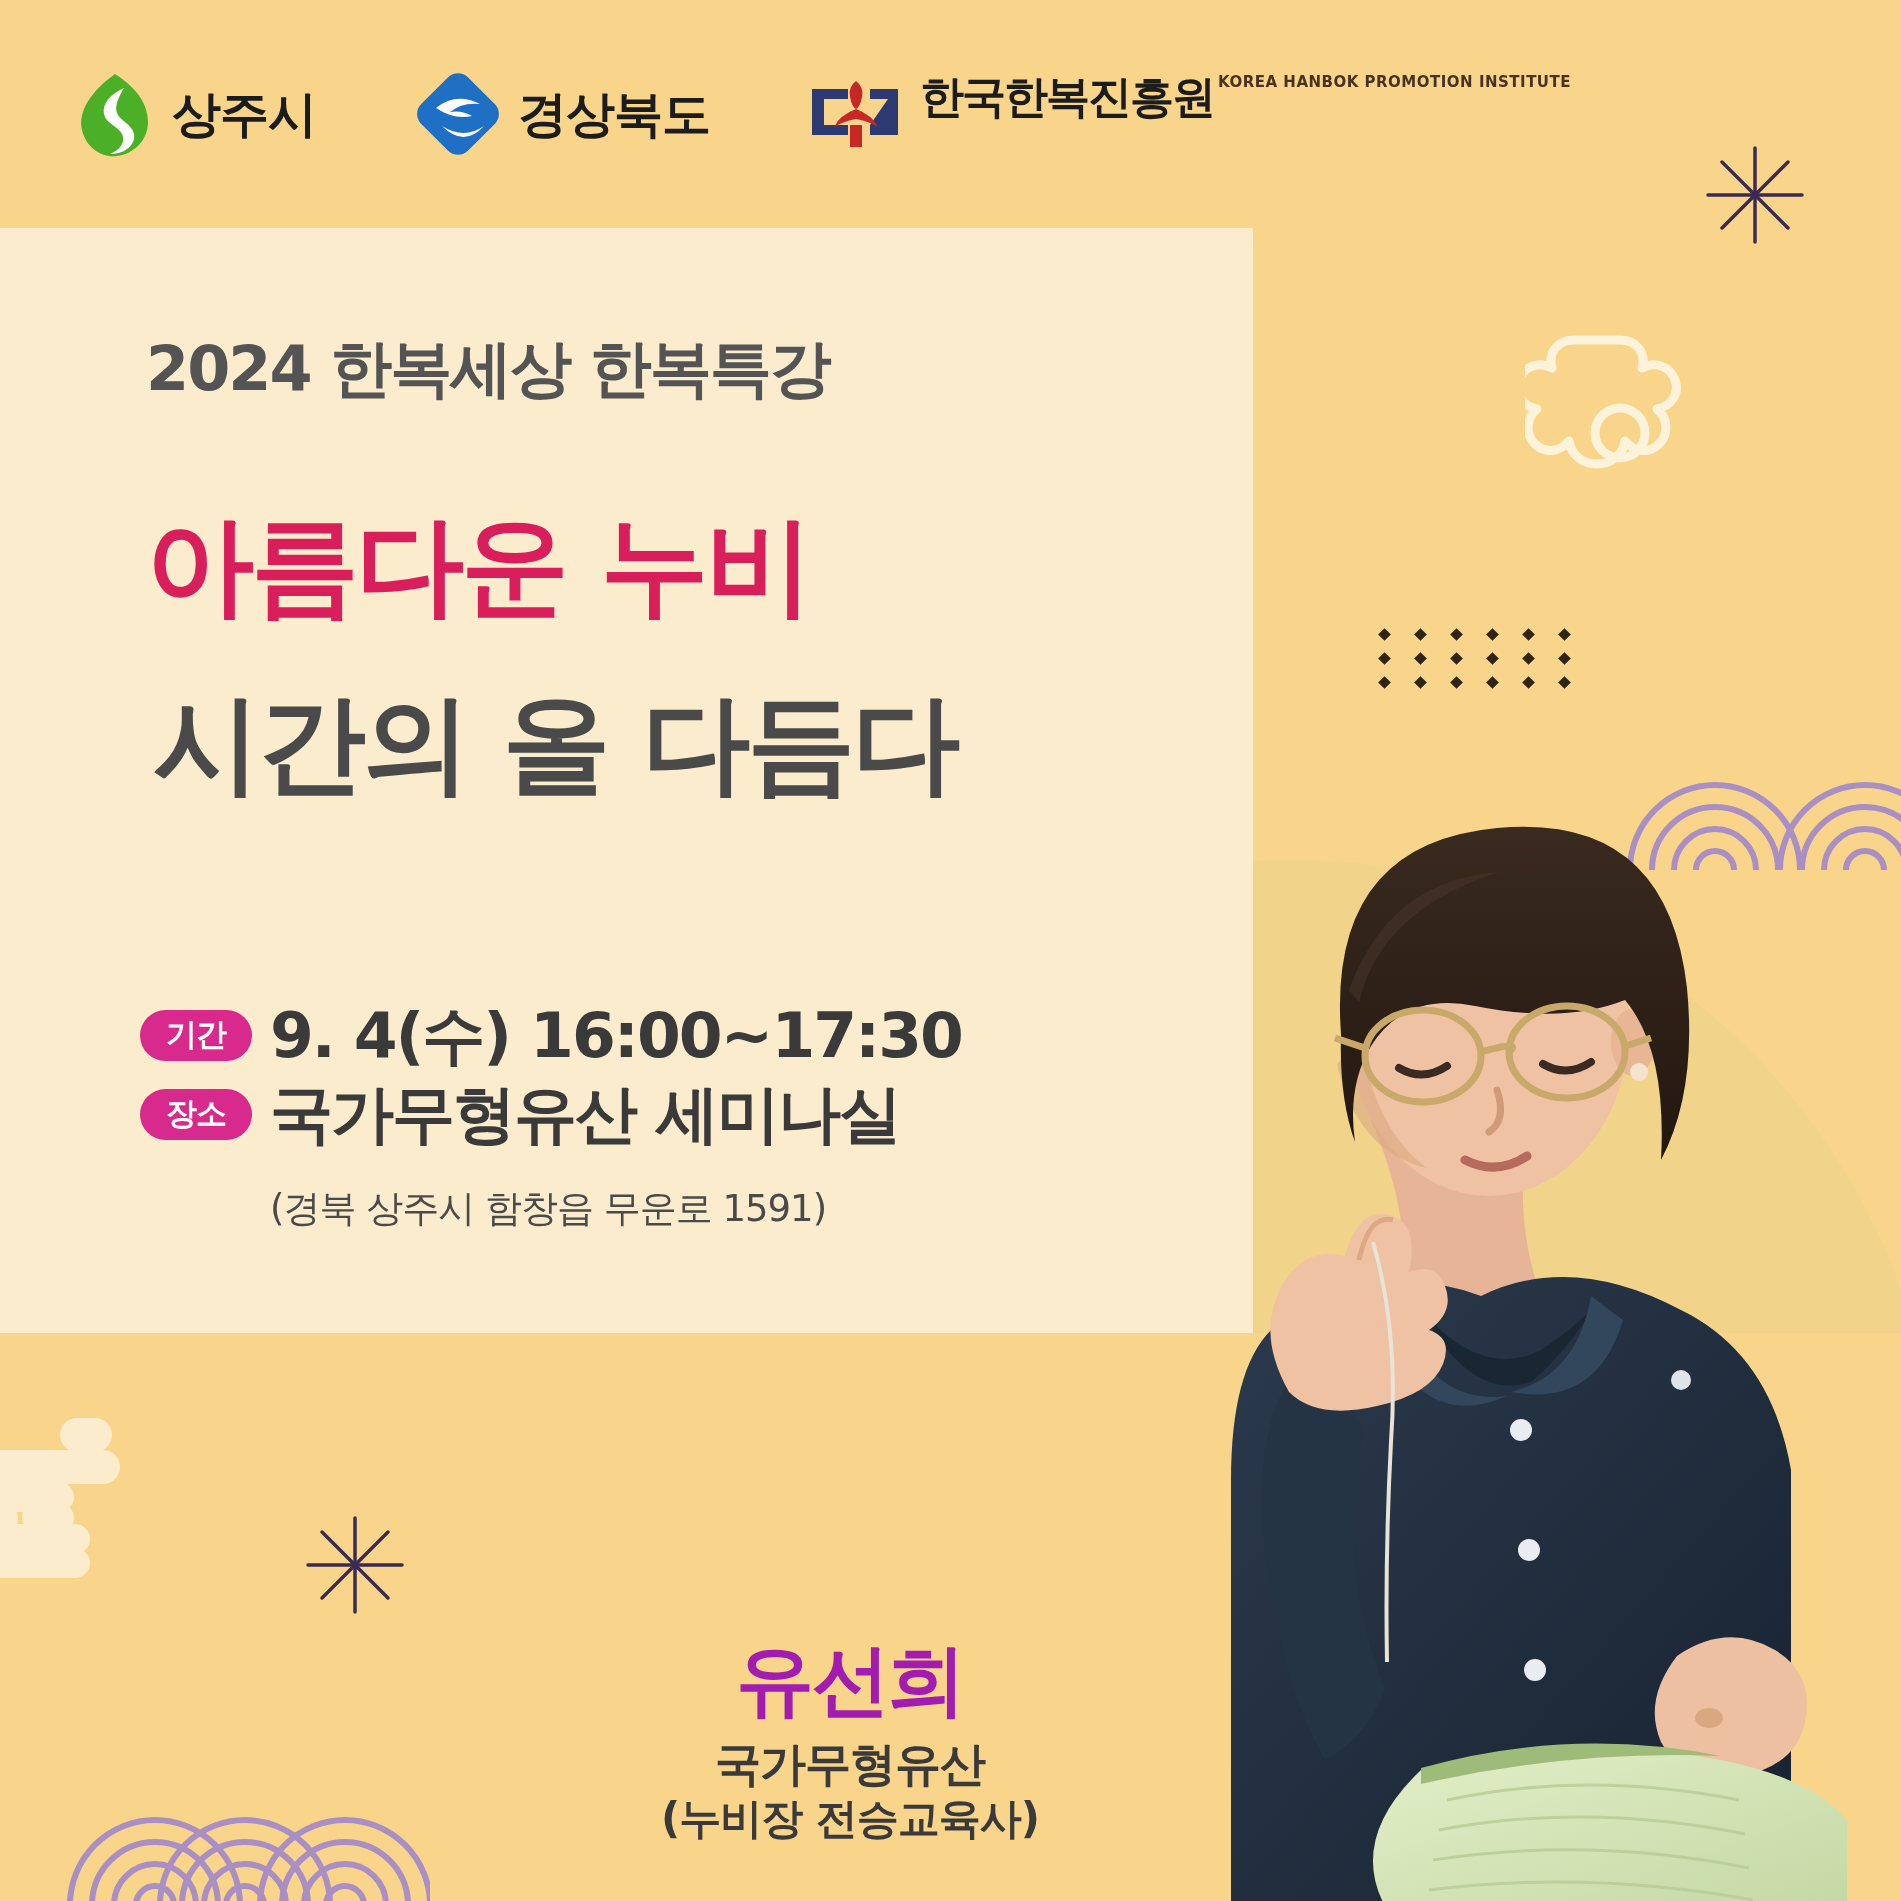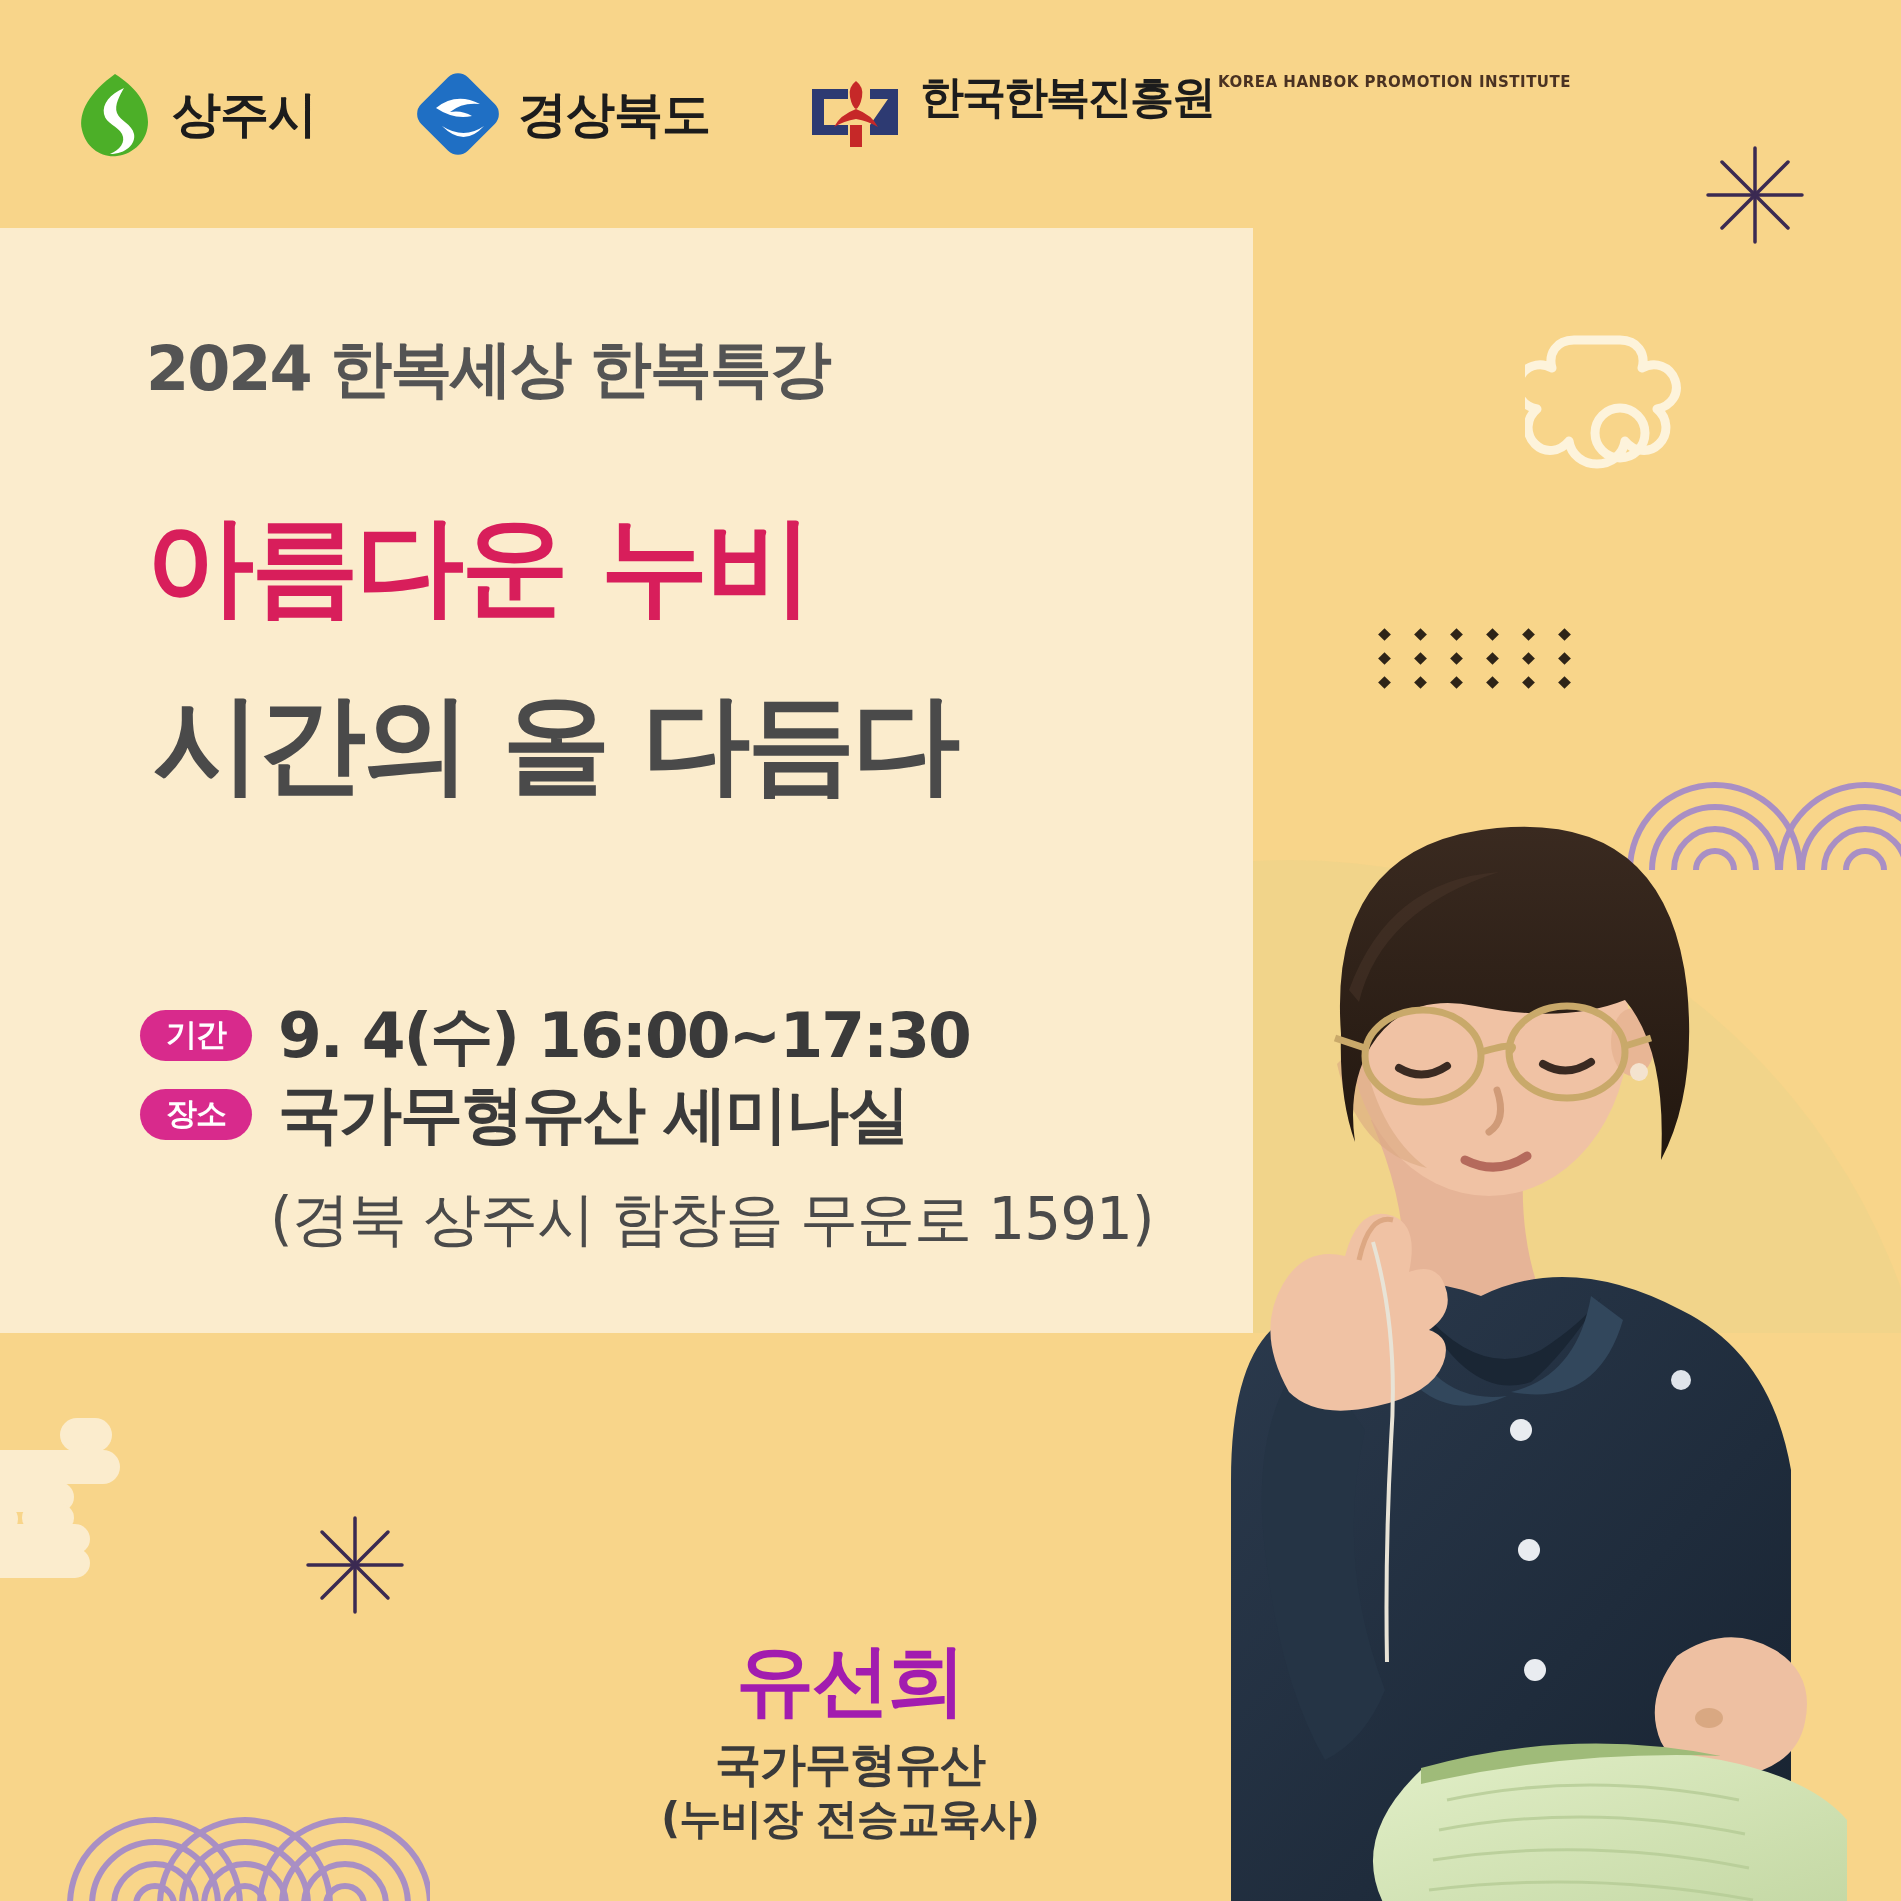--- a/index.html
+++ b/index.html
@@ -83,39 +83,39 @@
     position:absolute; left:133px; top:690px;
     font-size:108px; font-weight:bold;
     color:#4a4a4a; letter-spacing:-3px; line-height:1;margin-left:20px;
   }
 
   
   .info{
     position:absolute; left:140px; top:1004px;
     display:flex; flex-direction:column; gap:16px;
   }
-  .info-row{ display:flex; align-items:center; gap:26px; }
+  .info-row{ display:flex; align-items:center; gap:18px; }
   .badge{
     flex:0 0 auto;
     background:#d82a8c;
     color:#ffffff;
     font-size:31px; font-weight:bold;
     letter-spacing:-1px;
     border-radius:999px;
     padding:9px 26px 11px;
     line-height:1;
   }
   .info-text{
     font-size:63px; font-weight:bold;
     color:#3a3a3a; letter-spacing:-2px; line-height:1;
     white-space:nowrap;
   }
   .address{
     position:absolute; left:270px; top:1190px;
-    font-size:58px; color:#4a4a4a;
+    font-size:37px; color:#4a4a4a;
     letter-spacing:-1px; line-height:1;
     white-space:nowrap;
   }
 
   
   .presenter{
     position:absolute; left:640px; top:1640px;
     width:420px; text-align:center;
   }
   .presenter-name{

